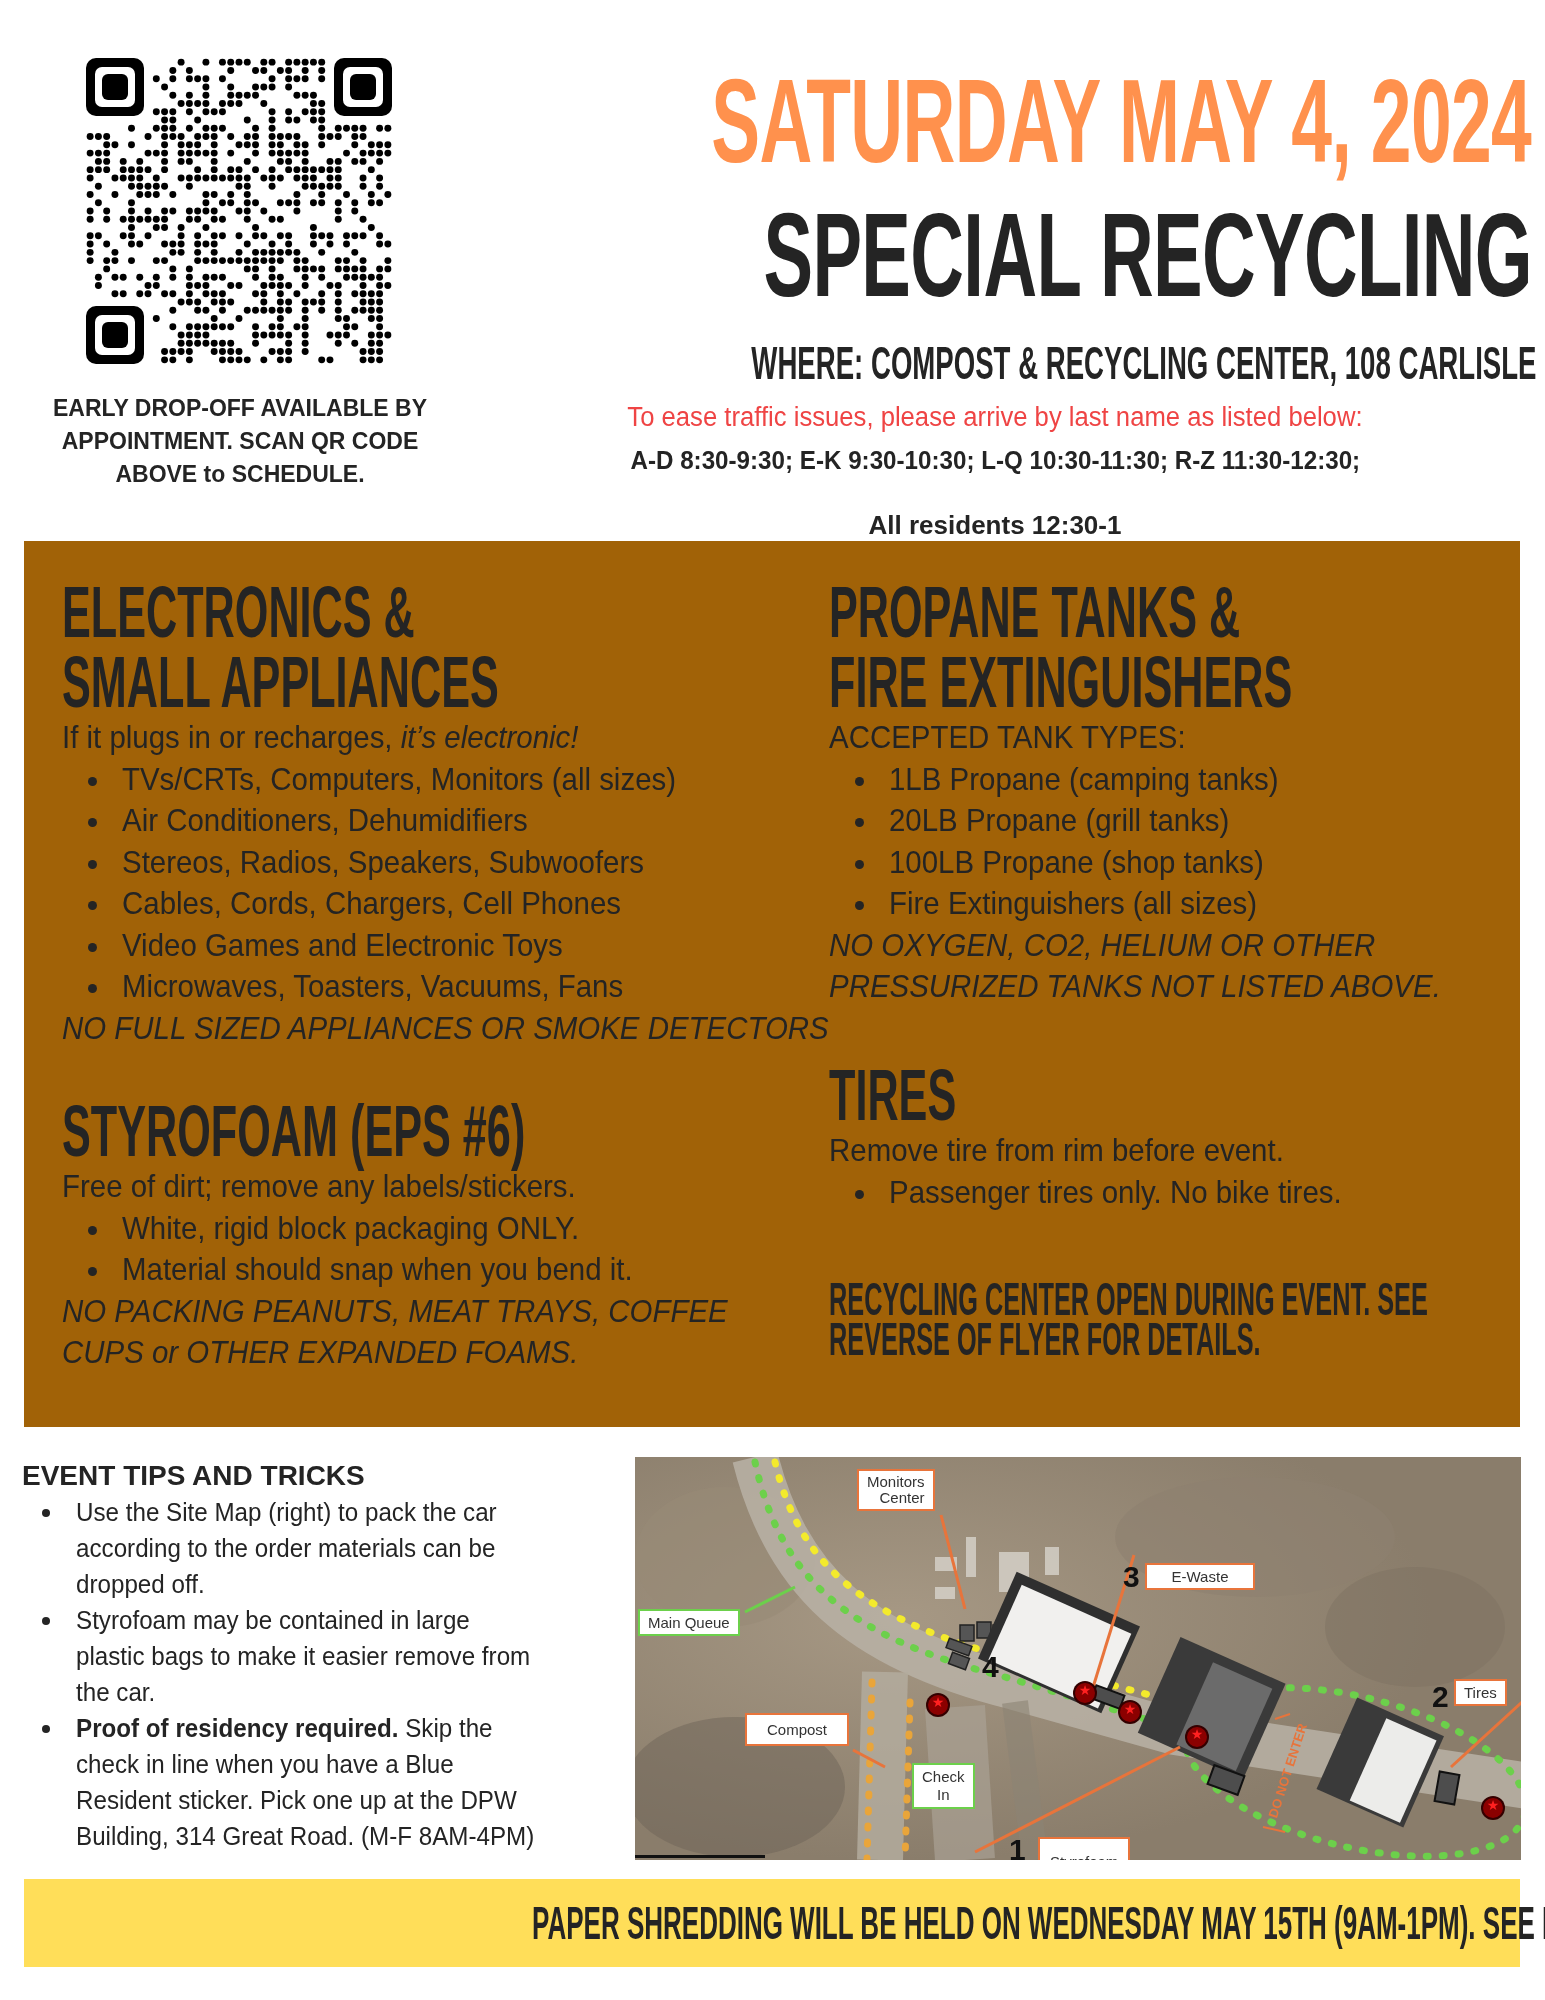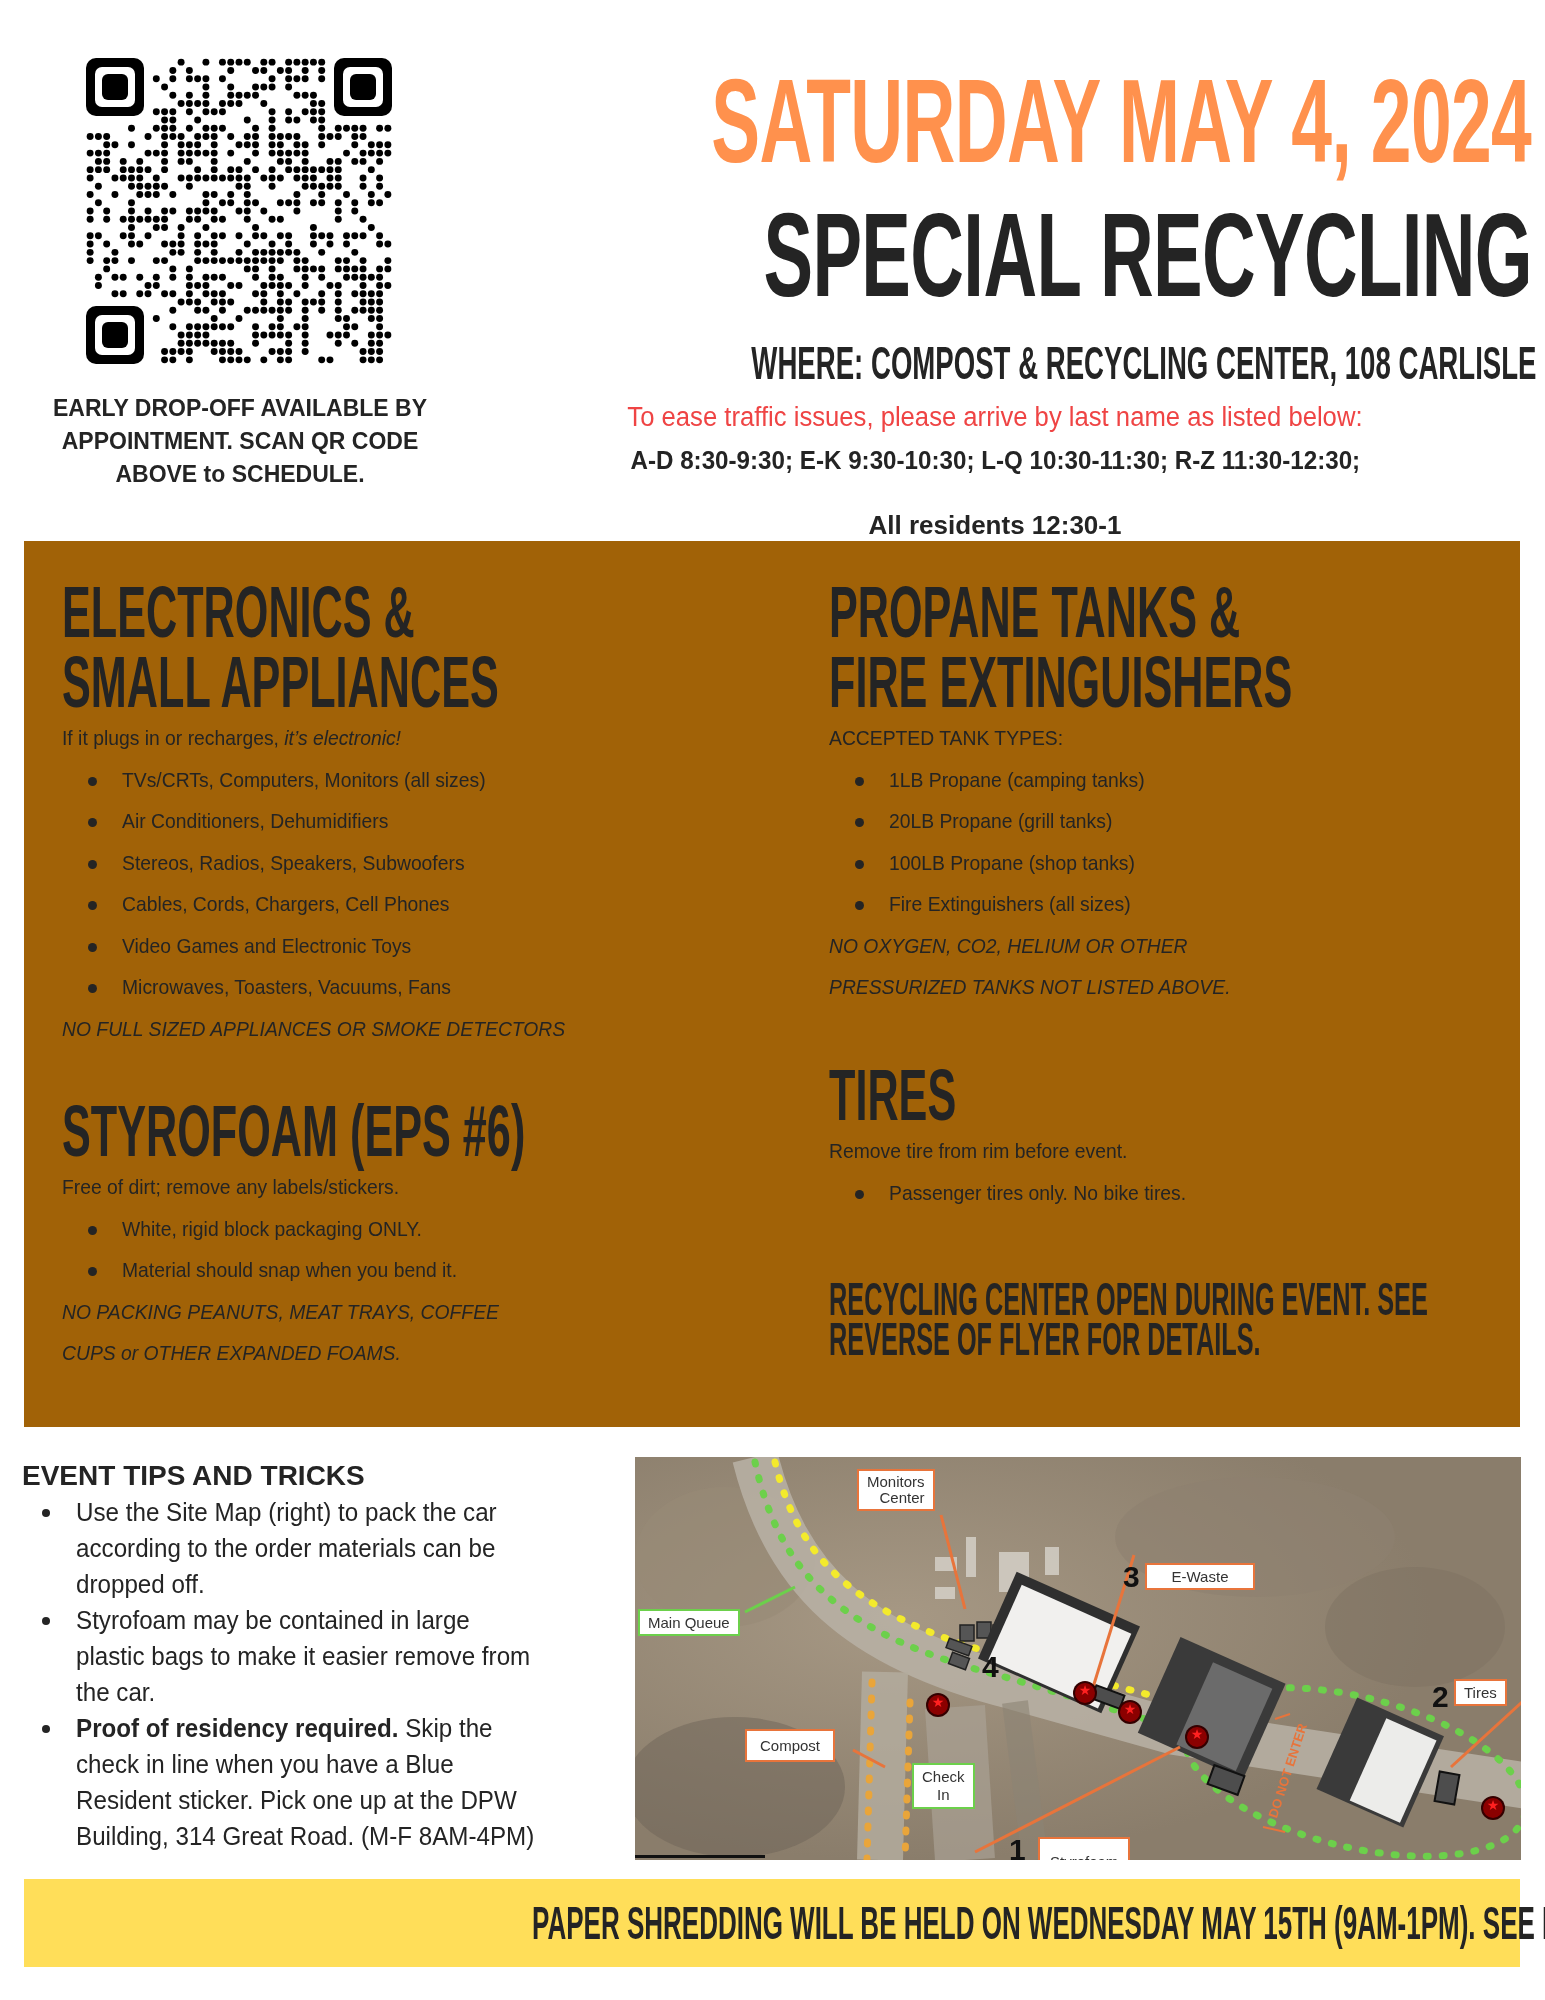--- a/index.html
+++ b/index.html
@@ -26,21 +26,21 @@
   #ease-line span { display: inline-block; transform: scaleX(0.95); transform-origin: center top; }
   #times-line { top: 443px; font-size: 26px; font-weight: 700; line-height: 34px; }
   #times-line span { display: inline-block; transform: scaleX(0.93); transform-origin: center top; }
   #all-line { top: 508px; font-size: 26px; font-weight: 700; line-height: 34px; }
 
   
   #panel { position: absolute; left: 24px; top: 541px; width: 1496px; height: 886px; background: #a16207; }
   .sec { position: absolute; }
   .sec-title { display: block; font-weight: 700; font-size: 72px; line-height: 70px; color: #242424;
                transform: scaleX(0.6); transform-origin: left top; white-space: nowrap; }
-  .sec p, .sec li { font-size: 21px; line-height: 41.5px; color: #242424; white-space: nowrap; }
+  .sec p, .sec li { font-size: 32px; line-height: 41.5px; color: #242424; white-space: nowrap; }
   .sec p.narrow, .sec li { display: block; }
   .sec ul { list-style: none; padding-left: 60px; }
   .sec li { position: relative; }
   .sec li::before { content: ""; position: absolute; left: -34px; top: 18px; width: 9px; height: 9px; border-radius: 50%; background: #242424; }
   .sq { display: inline-block; transform: scaleX(0.92); transform-origin: left top; }
   .it { font-style: italic; }
   #sec-elec { left: 38px; top: 36px; }
   #sec-prop { left: 805px; top: 36px; }
   #sec-styro { left: 38px; top: 555px; }
   #sec-tires { left: 805px; top: 519px; }
@@ -849,21 +849,21 @@
     <line x1="110" y1="155" x2="160" y2="130" stroke="#6CD04B" stroke-width="3"></line>
 
     <rect x="0" y="398" width="130" height="3" fill="#111"></rect>
   </svg>
 
   <div class="map-label orange" style="left:222px;top:12px;line-height:16px;">
     <div>Monitors</div>
     <div style="text-align:right">Center</div>
   </div>
   <div class="map-label green" style="left:3px;top:152px;">Main Queue</div>
-  <div class="map-label orange" style="left:110px;top:272px;padding:6px 13px;">Compost</div>
+  <div class="map-label orange" style="left:110px;top:256px;padding:6px 20px;">Compost</div>
   <div class="map-label green" style="left:277px;top:262px;line-height:18px;margin-top:44px;">
     <div>Check</div>
     <div>In</div>
   </div>
   <div class="map-label orange" style="left:150px;top:110px;width:0;height:0;padding:0;border:0;"></div>
   <div class="map-label orange" style="left:510px;top:106px;padding:3px 14px;width:110px;">E-Waste</div>
   <div class="map-label orange" style="left:819px;top:222px;padding:3px 8px;">Tires</div>
   <div class="map-label orange" style="left:403px;top:380px;padding:14px 10px;">Styrofoam</div>
 
   <div class="map-num" style="left:374px;top:378px;">1</div>

